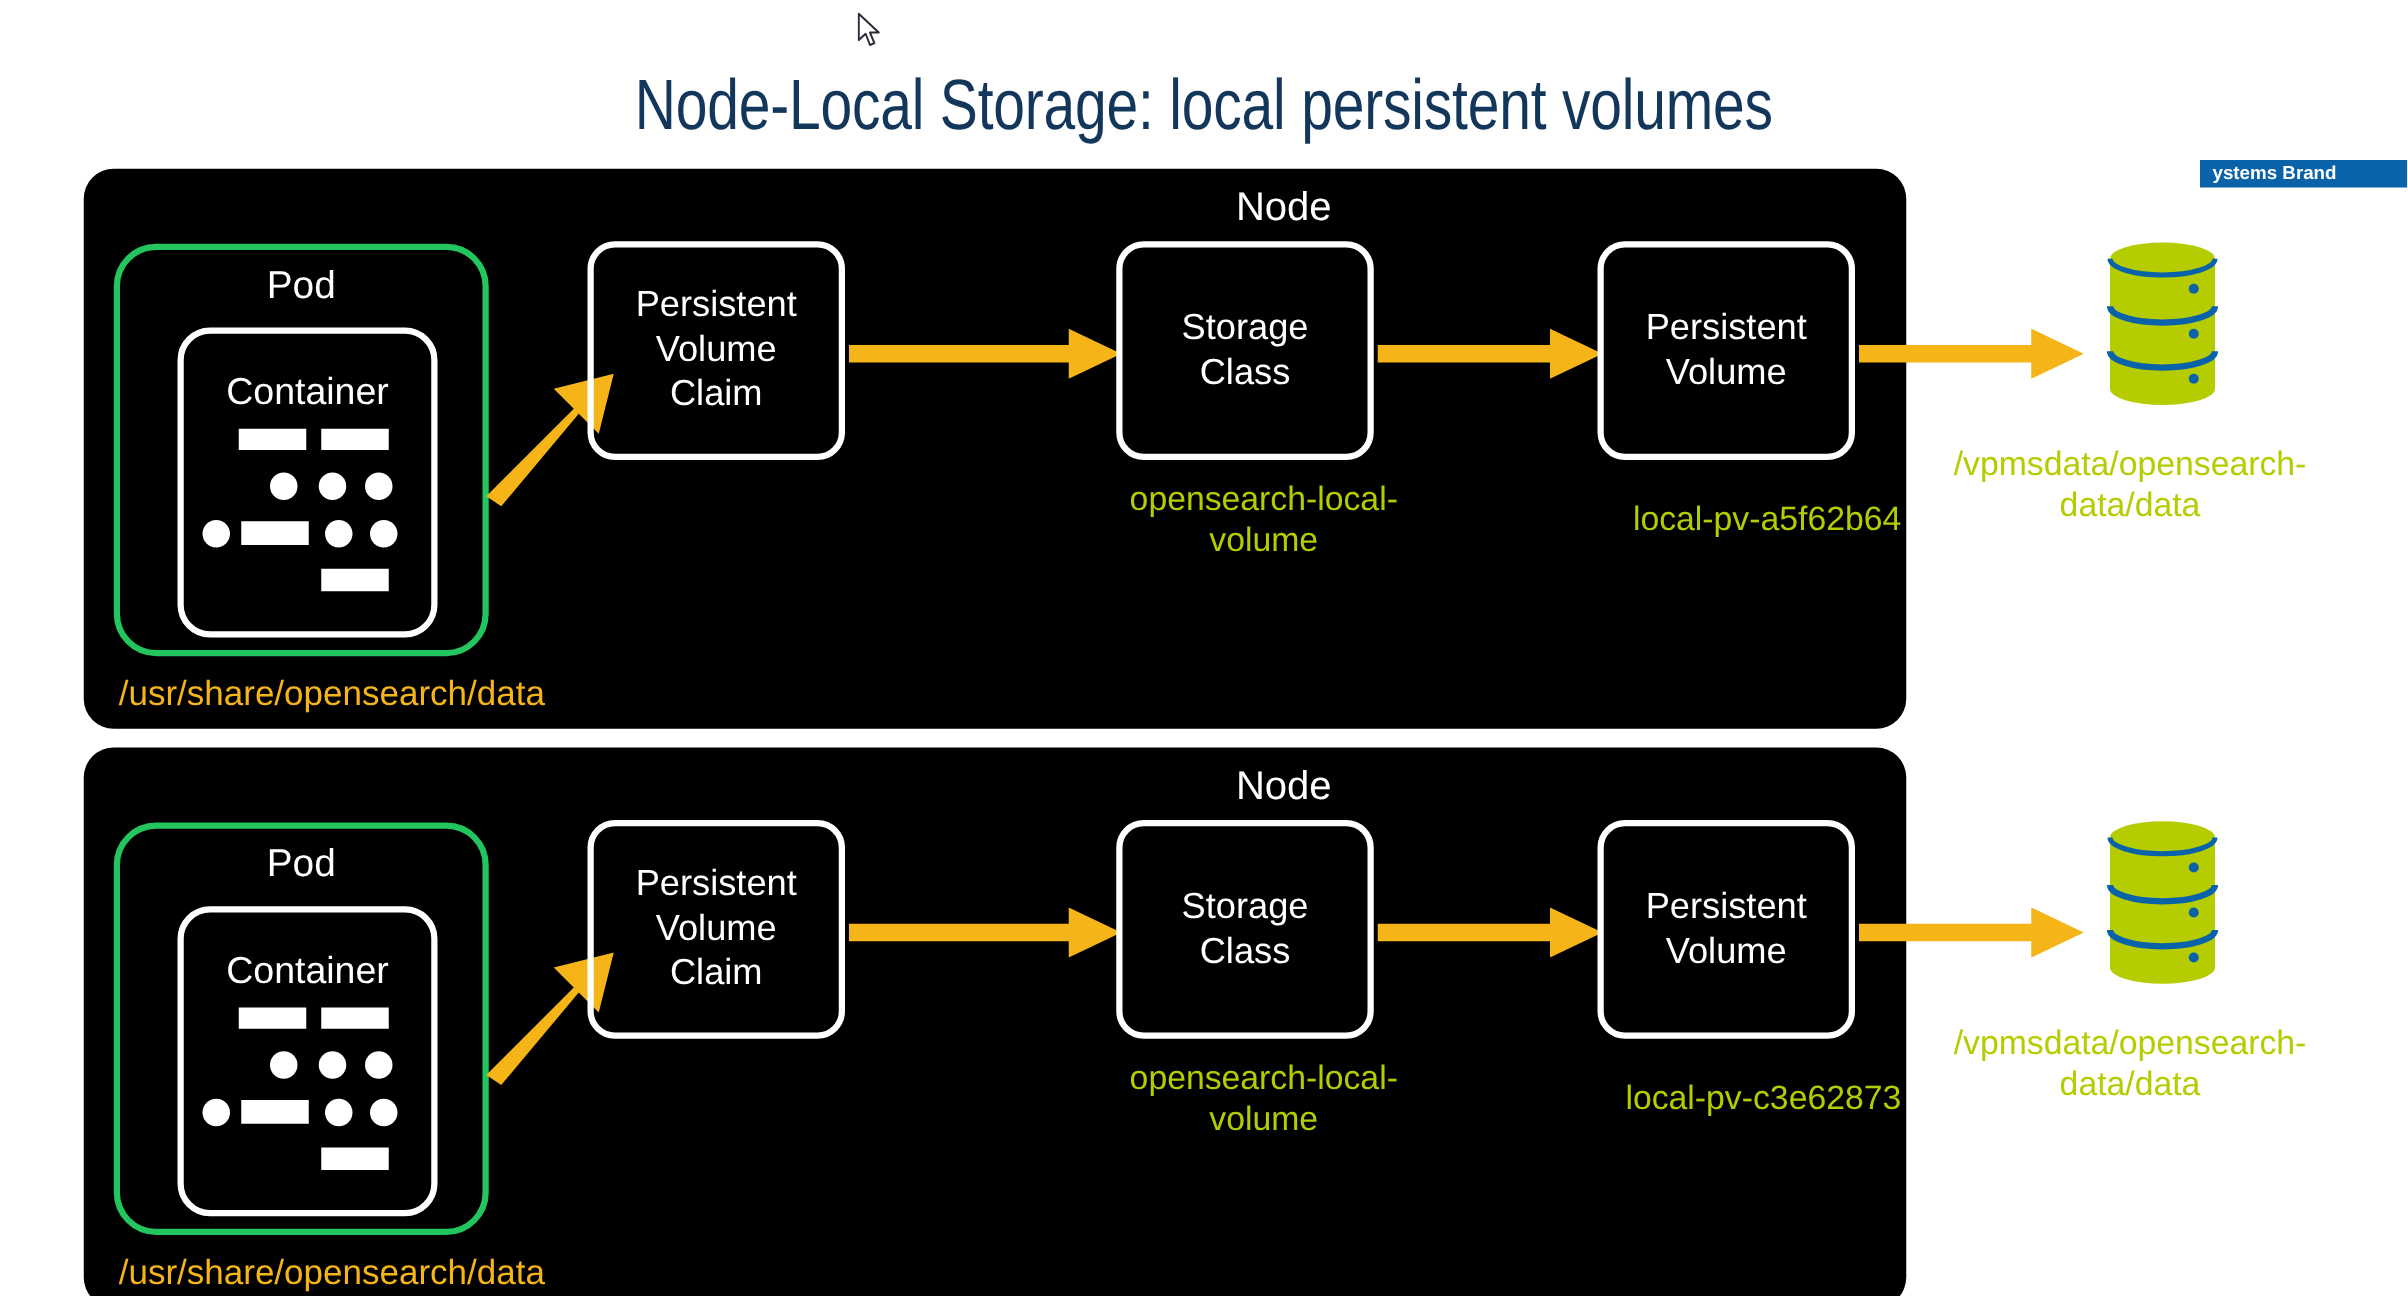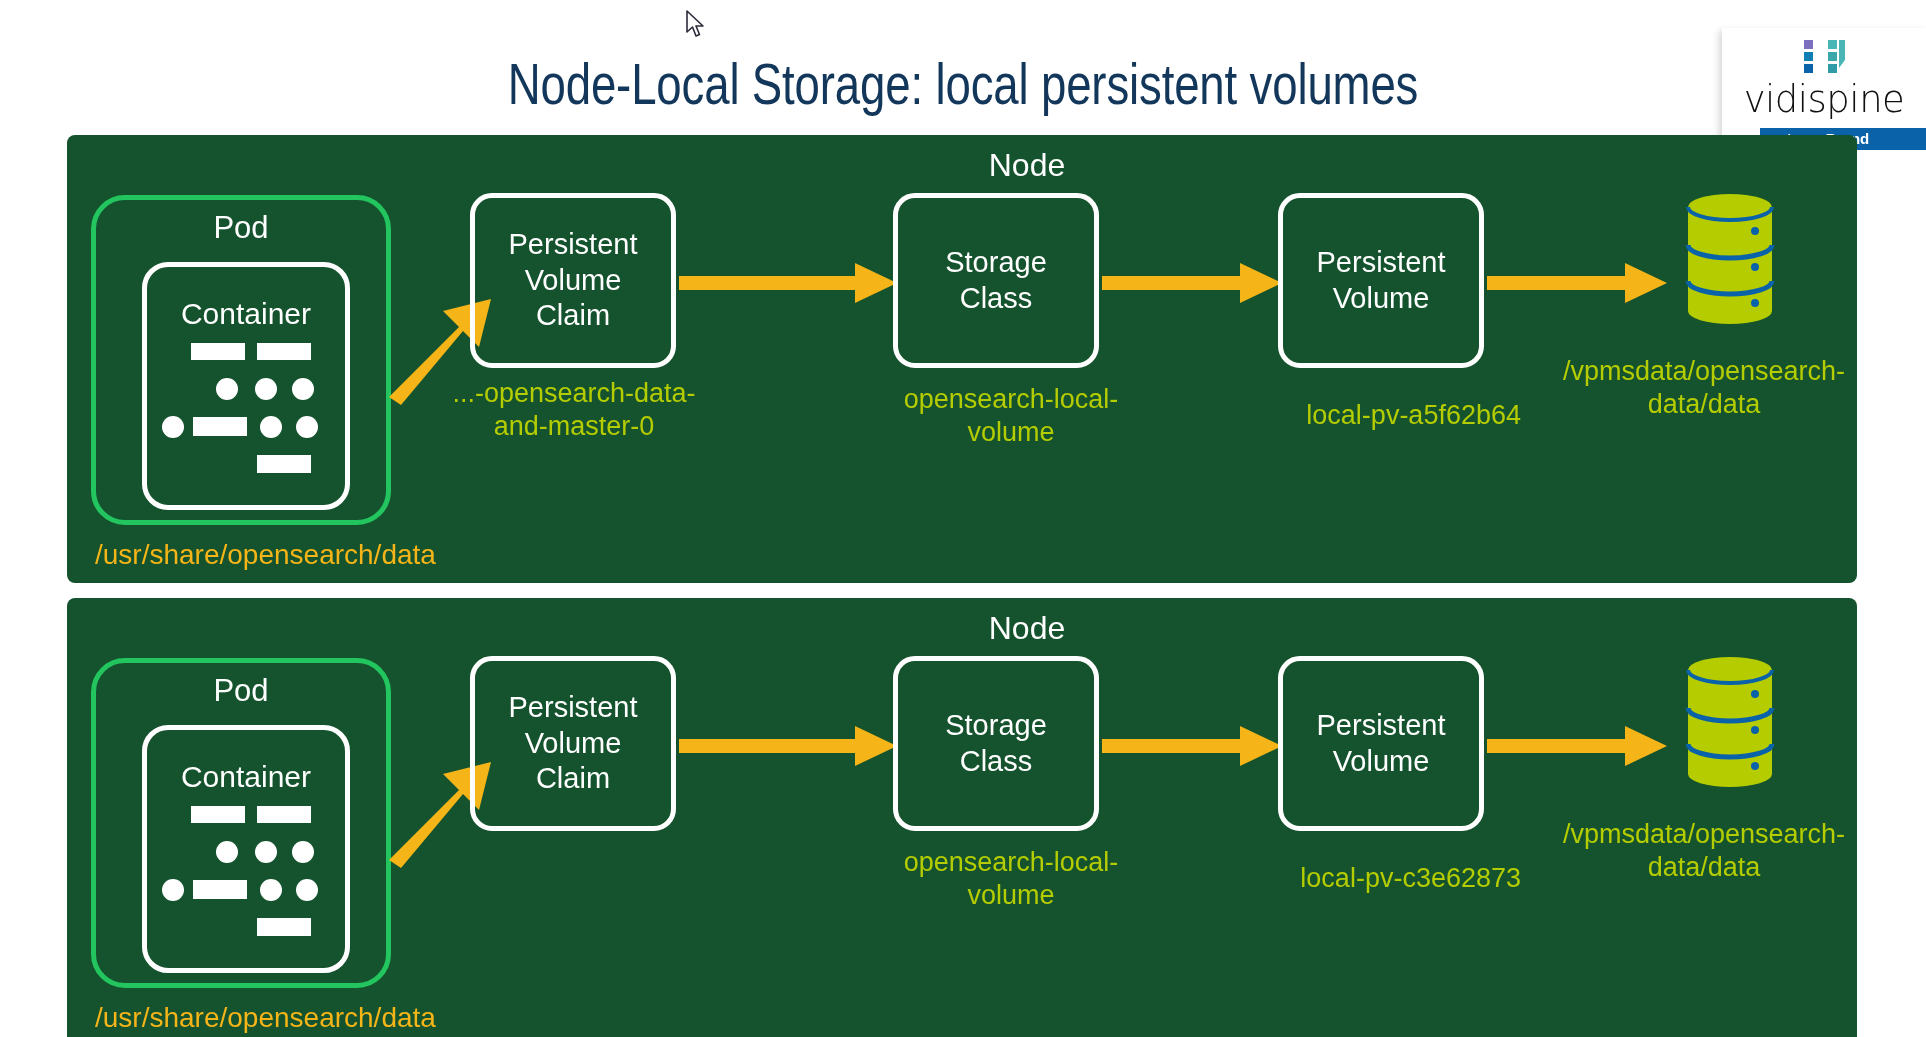--- a/index.html
+++ b/index.html
@@ -79,23 +79,23 @@
     position: absolute;
     left: 1700px; top: 120px;
     width: 240px; height: 40px;
     pointer-events: none;
   }
 
   
   .panel {
     position: absolute;
     left: 67px;
-    width: 1790px;
-    background: #14532d;
-    border-radius: 8px;
+    width: 1458px;
+    background: #000000;
+    border-radius: 24px;
   }
   #panel-0 { top: 135px; height: 448px; }
   #panel-1 { top: 598px; height: 448px; }
 
   .node-label {
     position: absolute;
     left: 840px; top: 12px;
     width: 240px;
     text-align: center;
     color: #ffffff;
@@ -193,33 +193,20 @@
   
   #cursor { position: absolute; left: 686px; top: 10px; width: 22px; height: 30px; }
 </style>
 </head>
 <body>
 
 <div id="stage">
 
   <div id="slide-title">Node-Local Storage: local persistent volumes</div>
 
-  <div id="logo-card">
-    <svg id="logo-mark" viewBox="0 0 44 34">
-      <rect x="0" y="0" width="9" height="9" fill="#7b6fbe"></rect>
-      <rect x="0" y="12" width="9" height="9" fill="#0f7fb4"></rect>
-      <rect x="0" y="24" width="9" height="9" fill="#0a62a8"></rect>
-      <rect x="13" y="0" width="7" height="33" fill="#ffffff"></rect>
-      <rect x="24" y="0" width="9" height="9" fill="#49b5b5"></rect>
-      <path d="M24 12 h9 v9 h-9 z" fill="#3aa8a8"></path>
-      <path d="M24 24 h9 v9 h-9 z" fill="#2e9ba6"></path>
-      <path d="M35 0 h6 v20 l-6 8 z" fill="#49b5b5"></path>
-    </svg>
-    <div id="logo-wordmark">vidispine</div>
-  </div>
   <svg id="tagline-swoosh" viewBox="0 0 240 40">
     <path d="M0 40 L240 40 L240 18 C180 2 120 0 40 12 C20 15 8 25 0 40 Z" fill="#ffffff"></path>
   </svg>
   <div id="logo-tagline-bar">
     <span id="logo-tagline">ystems Brand</span>
   </div>
 
   <div class="panel" id="panel-0">
     <div class="node-label">Node</div>
 
@@ -242,21 +229,20 @@
       </div>
     </div>
 
     <svg class="arrow-svg arrow-diag" viewBox="0 0 110 120">
       <path d="M2 112 L72 42 L56 26 L104 14 L92 62 L76 46 L14 120 Z" fill="#f5b417"></path>
     </svg>
 
     <div class="nodebox box-pvc">
       <span>Persistent<br>Volume<br>Claim</span>
     </div>
-    <div class="cap cap-pvc">...-opensearch-data-and-master-0</div>
 
     <svg class="arrow-svg arrow-1" viewBox="0 0 218 40">
       <path d="M0 13 L176 13 L176 0 L218 20 L176 40 L176 27 L0 27 Z" fill="#f5b417"></path>
     </svg>
 
     <div class="nodebox box-sc">
       <span>Storage<br>Class</span>
     </div>
     <div class="cap cap-sc">opensearch-local-volume</div>
 

